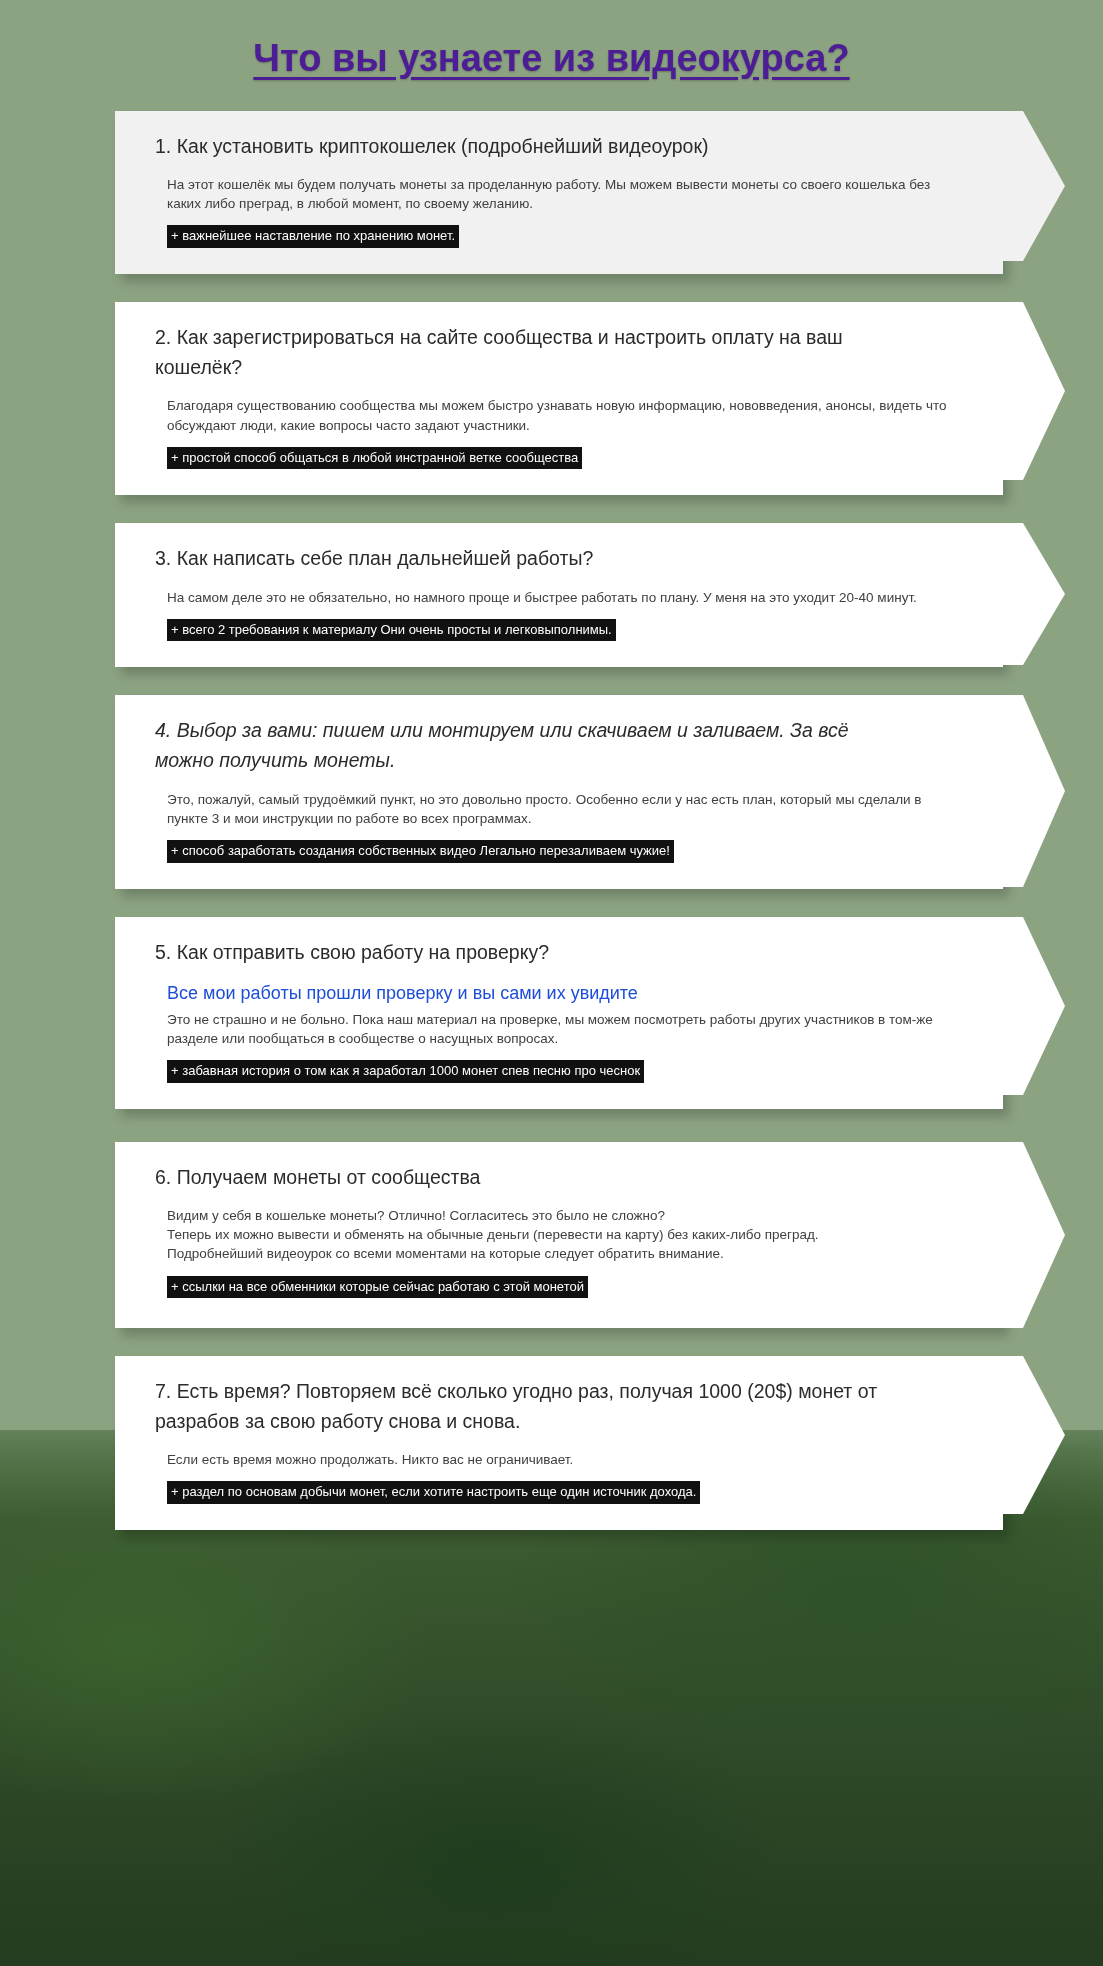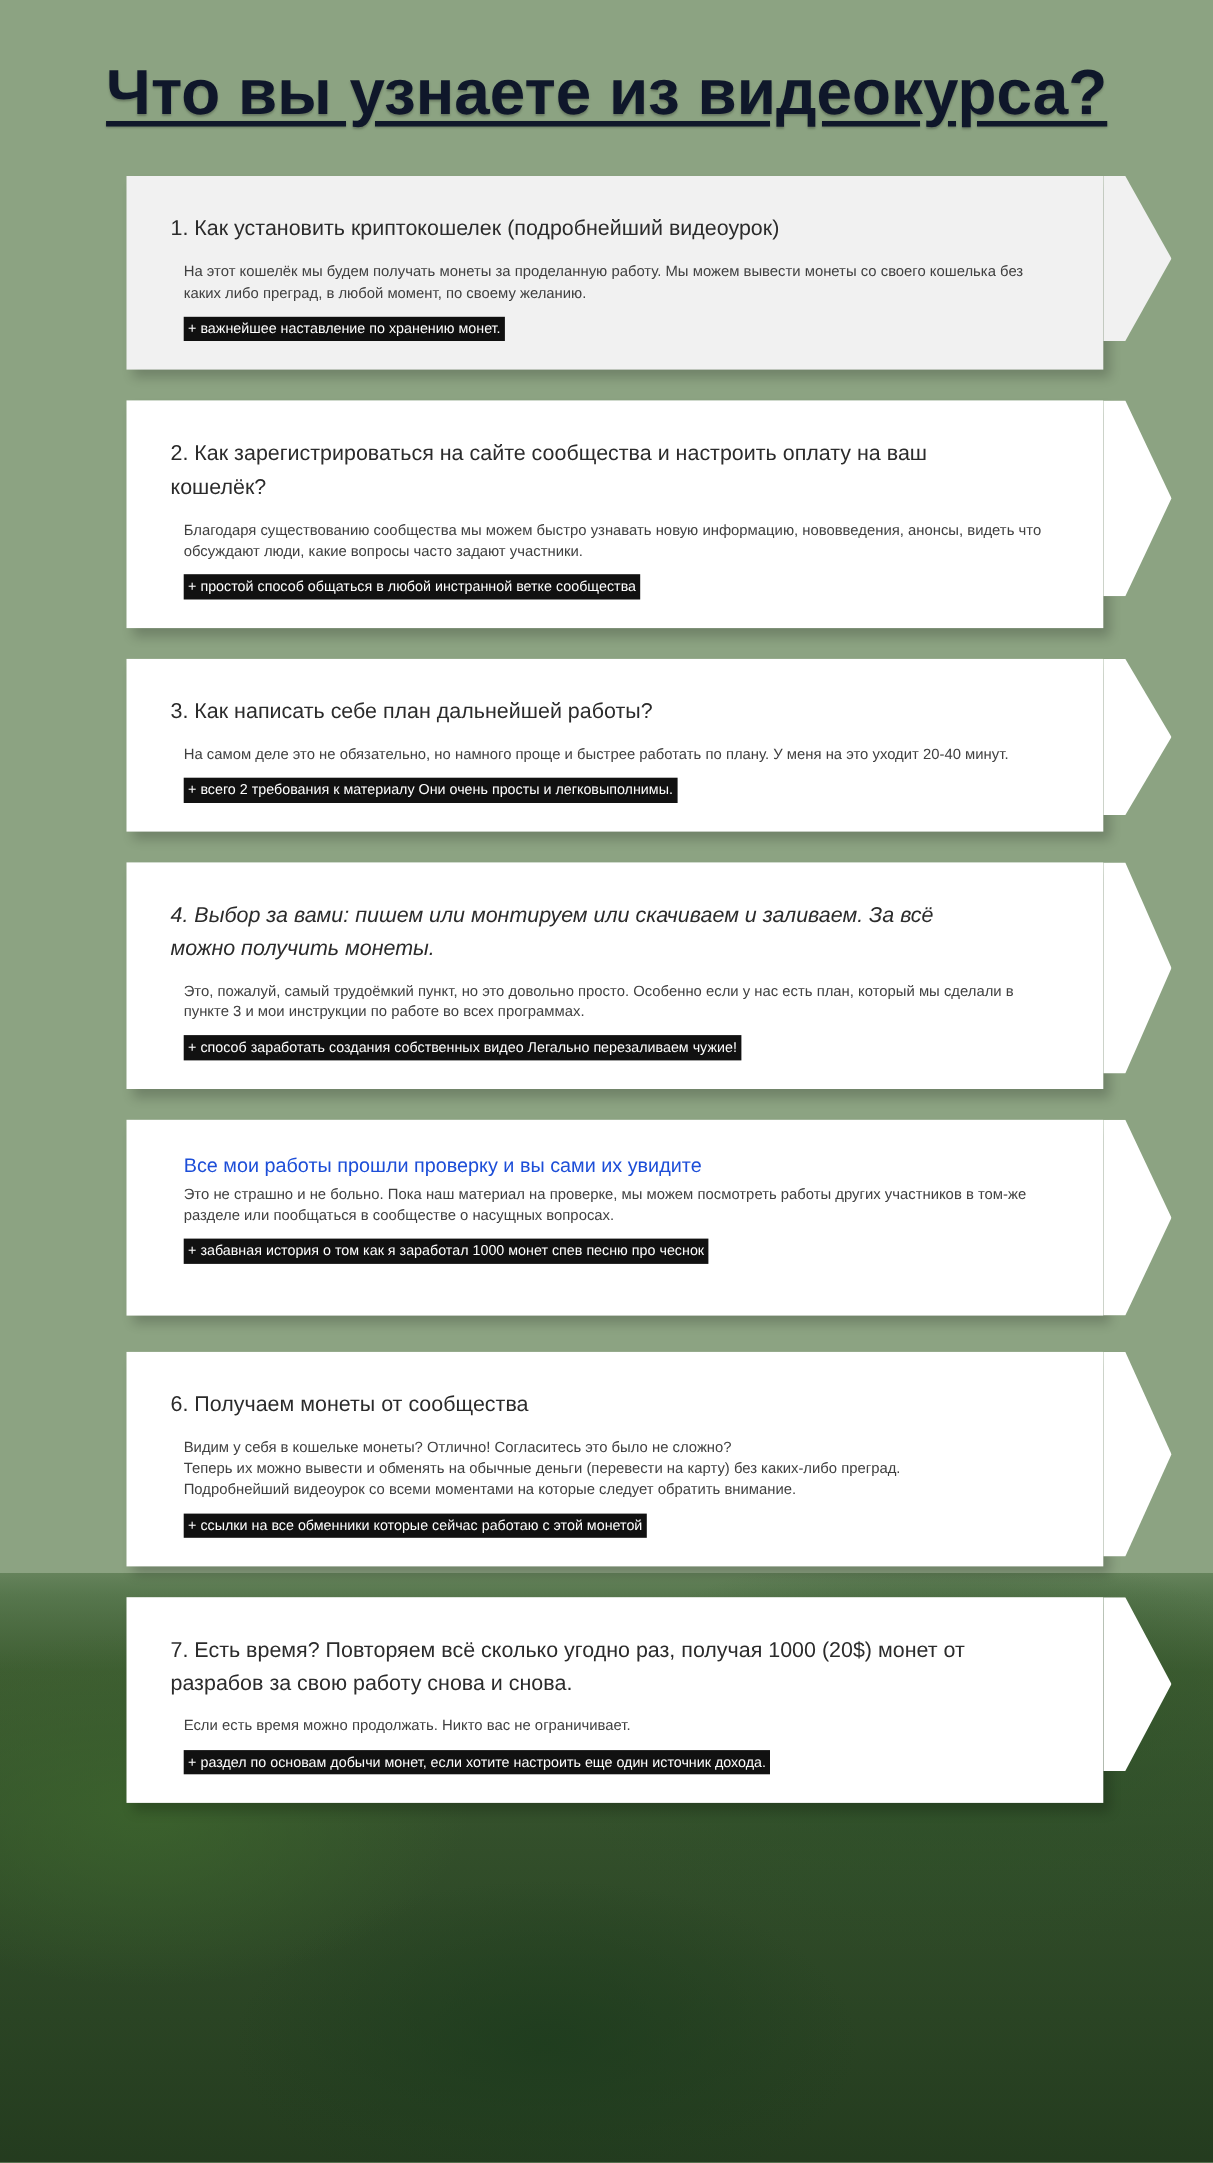--- a/index.html
+++ b/index.html
@@ -38,22 +38,22 @@
       radial-gradient(ellipse 380px 200px at 45% 80%, rgba(30,60,30,0.85), rgba(30,60,30,0) 75%),
       linear-gradient(to bottom, rgba(70,105,60,0.55), rgba(35,58,30,0.9));
   }
   .page {
     position: relative;
     width: 1103px;
     height: 1966px;
   }
   .title {
     text-align: center;
-    color: #0f172a;
-    font-size: 58px;
+    color: #4c1d95;
+    font-size: 38px;
     font-weight: bold;
     line-height: 1.25;
     letter-spacing: 0px;
     text-decoration: underline;
     text-underline-offset: 6px;
     padding: 10px 90px 0 90px;
     text-shadow: 0 1px 2px rgba(0,0,0,0.25);
   }
   .cards {
     position: relative;
@@ -62,21 +62,21 @@
   .card-wrap {
     position: relative;
     margin: 0 0 28px 0;
     padding-left: 115px;
     padding-right: 100px;
   }
   .card {
     position: relative;
     background: #ffffff;
     box-shadow: 6px 8px 10px rgba(0,0,0,0.20);
-    padding: 29px 40px 26px 40px;
+    padding: 16px 40px 26px 40px;
     box-sizing: border-box;
   }
   .card.grey { background: #f1f1f1; }
   .card::after {
     content: "";
     position: absolute;
     top: 0;
     right: -62px;
     width: 0;
     height: 0;
@@ -181,20 +181,21 @@
         <div class="arrow">
           <svg width="62" height="192" viewBox="0 0 62 192" preserveAspectRatio="none">
             <polygon points="0,0 20,0 62,96 20,192 0,192" fill="#ffffff"></polygon>
           </svg>
         </div>
       </div>
     </div>
 
     <div class="card-wrap" style="margin-top:22px;">
       <div class="card" style="min-height:178px;">
+        <h3>5. Как отправить свою работу на проверку?</h3>
         <div class="lead">Все мои работы прошли проверку и вы сами их увидите</div>
         <p class="body">Это не страшно и не больно. Пока наш материал на проверке, мы можем посмотреть работы других участников в том-же разделе или пообщаться в сообществе о насущных вопросах.</p>
         <span class="highlight">+ забавная история о том как я заработал 1000 монет спев песню про чеснок</span>
         <div class="arrow">
           <svg width="62" height="178" viewBox="0 0 62 178" preserveAspectRatio="none">
             <polygon points="0,0 20,0 62,89 20,178 0,178" fill="#ffffff"></polygon>
           </svg>
         </div>
       </div>
     </div>

